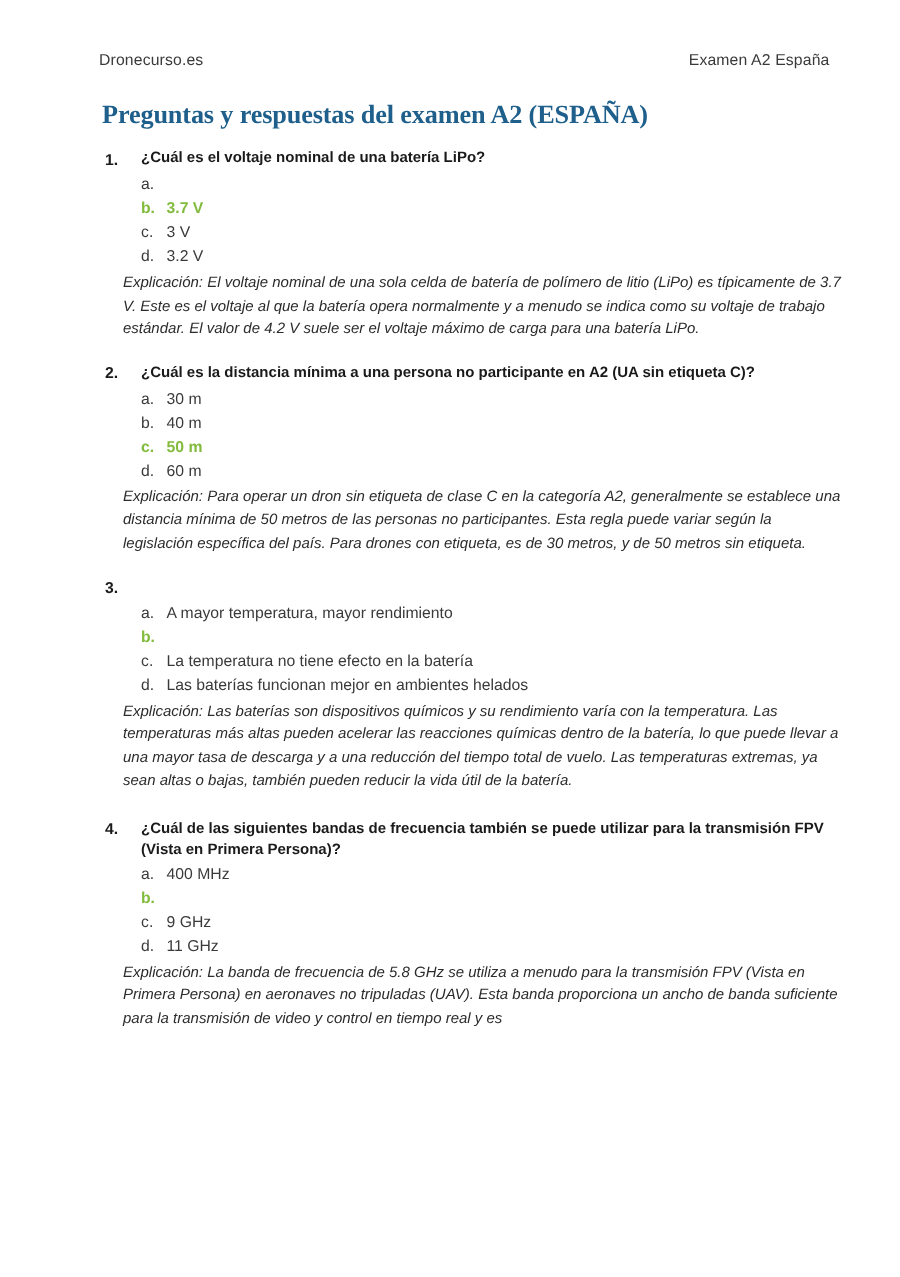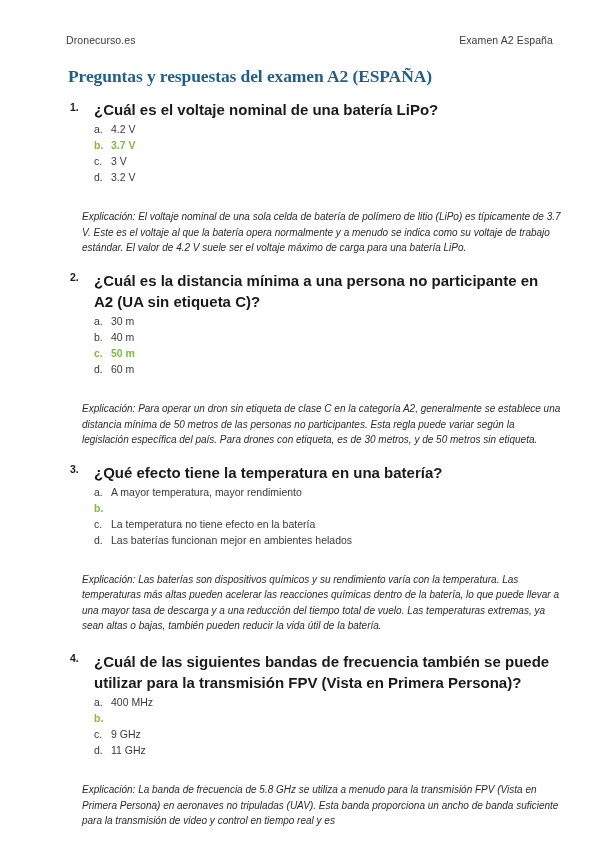--- a/index.html
+++ b/index.html
@@ -77,21 +77,21 @@
   .q-num {
     flex: 0 0 24px;
     font-size: 10.5px;
     font-weight: bold;
     color: #1a1a1a;
     line-height: 1.42;
     padding-top: 0.5px;
   }
   .q-text {
     flex: 1 1 auto;
-    font-size: 15px;
+    font-size: 10px;
     font-weight: bold;
     color: #1a1a1a;
     line-height: 1.42;
   }
 
   
   .opt-list {
     margin: 2px 0 0 0;
     padding: 0;
     list-style: none;
@@ -114,21 +114,21 @@
     color: #3a3a3a;
   }
   .opt-row.correct .opt-letter,
   .opt-row.correct .opt-text {
     color: #82bb3d;
     font-weight: bold;
   }
 
   
   .explanation {
-    margin: 23px 0 0 0;
+    margin: 1px 0 0 0;
     padding-left: 82px;
     padding-right: 39px;
     font-size: 10px;
     font-style: italic;
     color: #2b2b2b;
     line-height: 1.55;
     text-align: left;
   }
   .exp-gap-sm { height: 14px; }
   .exp-gap-md { height: 17px; }
@@ -150,21 +150,20 @@
     <ol class="qa-list">
 
       <li class="qa-item">
         <div class="q-row">
           <span class="q-num">1.</span>
           <span class="q-text">¿Cuál es el voltaje nominal de una batería LiPo?</span>
         </div>
         <ul class="opt-list">
           <li class="opt-row">
             <span class="opt-letter">a.</span>
-            <span class="opt-text">4.2 V</span>
           </li>
           <li class="opt-row correct">
             <span class="opt-letter">b.</span>
             <span class="opt-text">3.7 V</span>
           </li>
           <li class="opt-row">
             <span class="opt-letter">c.</span>
             <span class="opt-text">3 V</span>
           </li>
           <li class="opt-row">
@@ -201,21 +200,20 @@
           </li>
         </ul>
         <p class="explanation">Explicación: Para operar un dron sin etiqueta de clase C en la categoría A2, generalmente se establece una distancia mínima de 50 metros de las personas no participantes. Esta regla puede variar según la legislación específica del país. Para drones con etiqueta, es de 30 metros, y de 50 metros sin etiqueta.</p>
       </li>
 
       <div class="exp-gap-sm"></div>
 
       <li class="qa-item">
         <div class="q-row">
           <span class="q-num">3.</span>
-          <span class="q-text">¿Qué efecto tiene la temperatura en una batería?</span>
         </div>
         <ul class="opt-list">
           <li class="opt-row">
             <span class="opt-letter">a.</span>
             <span class="opt-text">A mayor temperatura, mayor rendimiento</span>
           </li>
           <li class="opt-row correct">
             <span class="opt-letter">b.</span>
           </li>
           <li class="opt-row">

